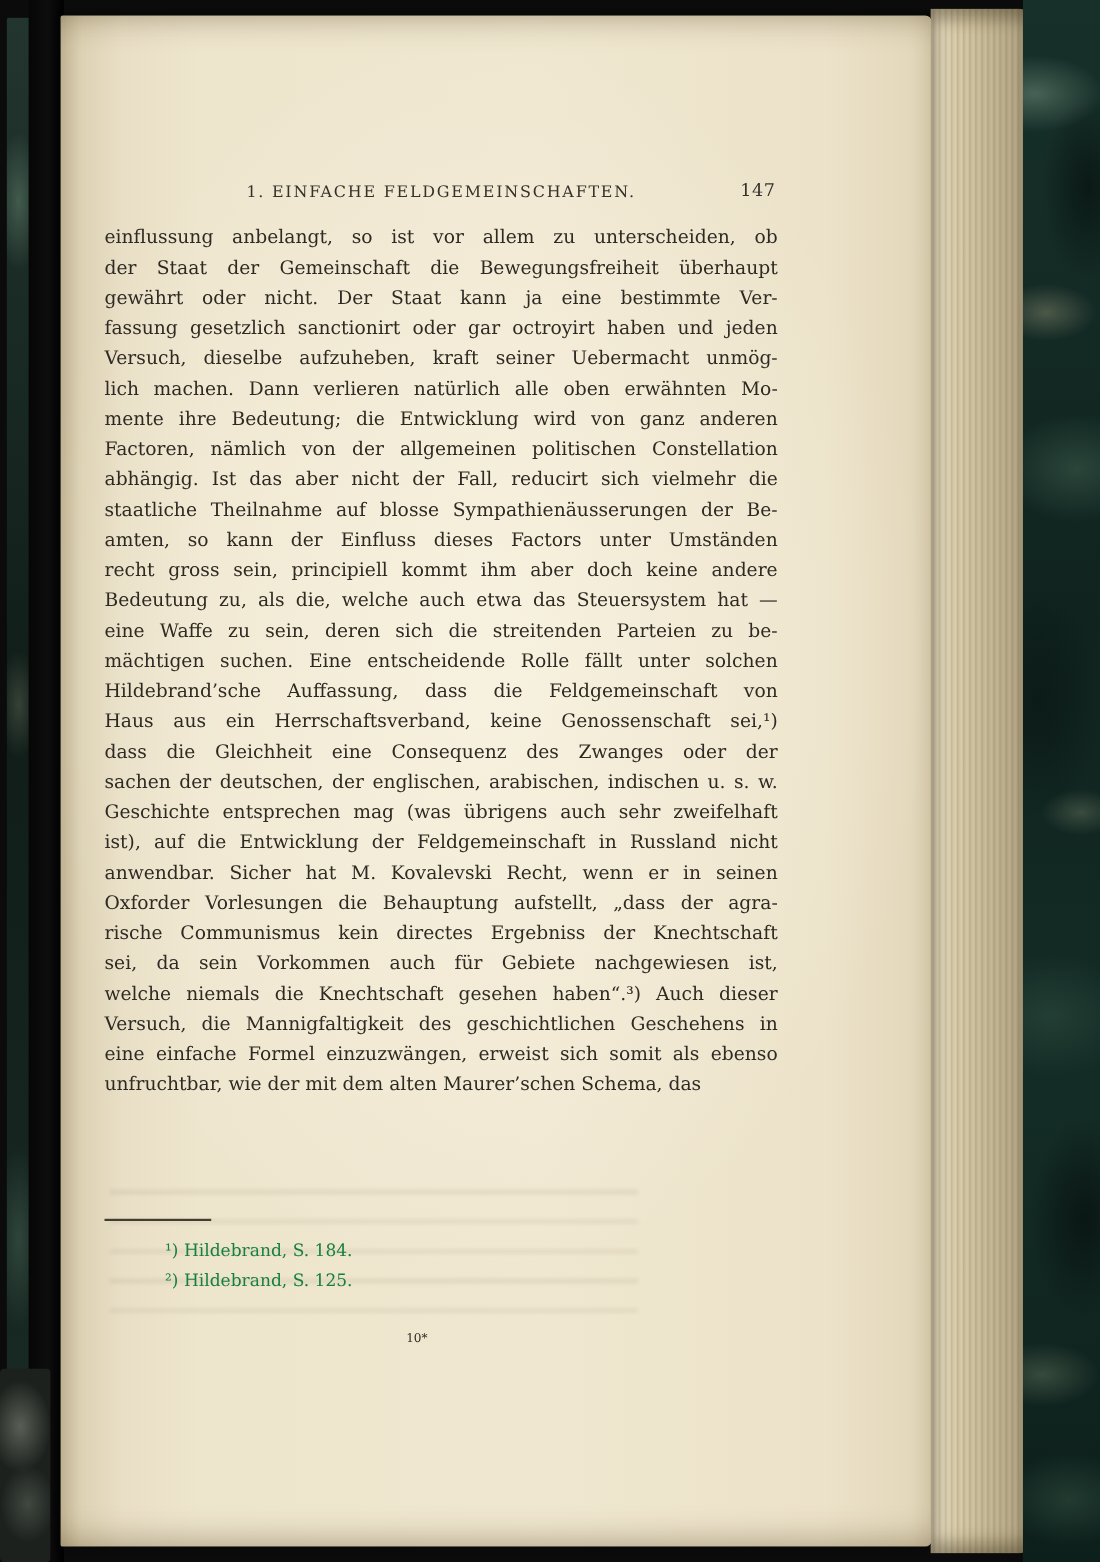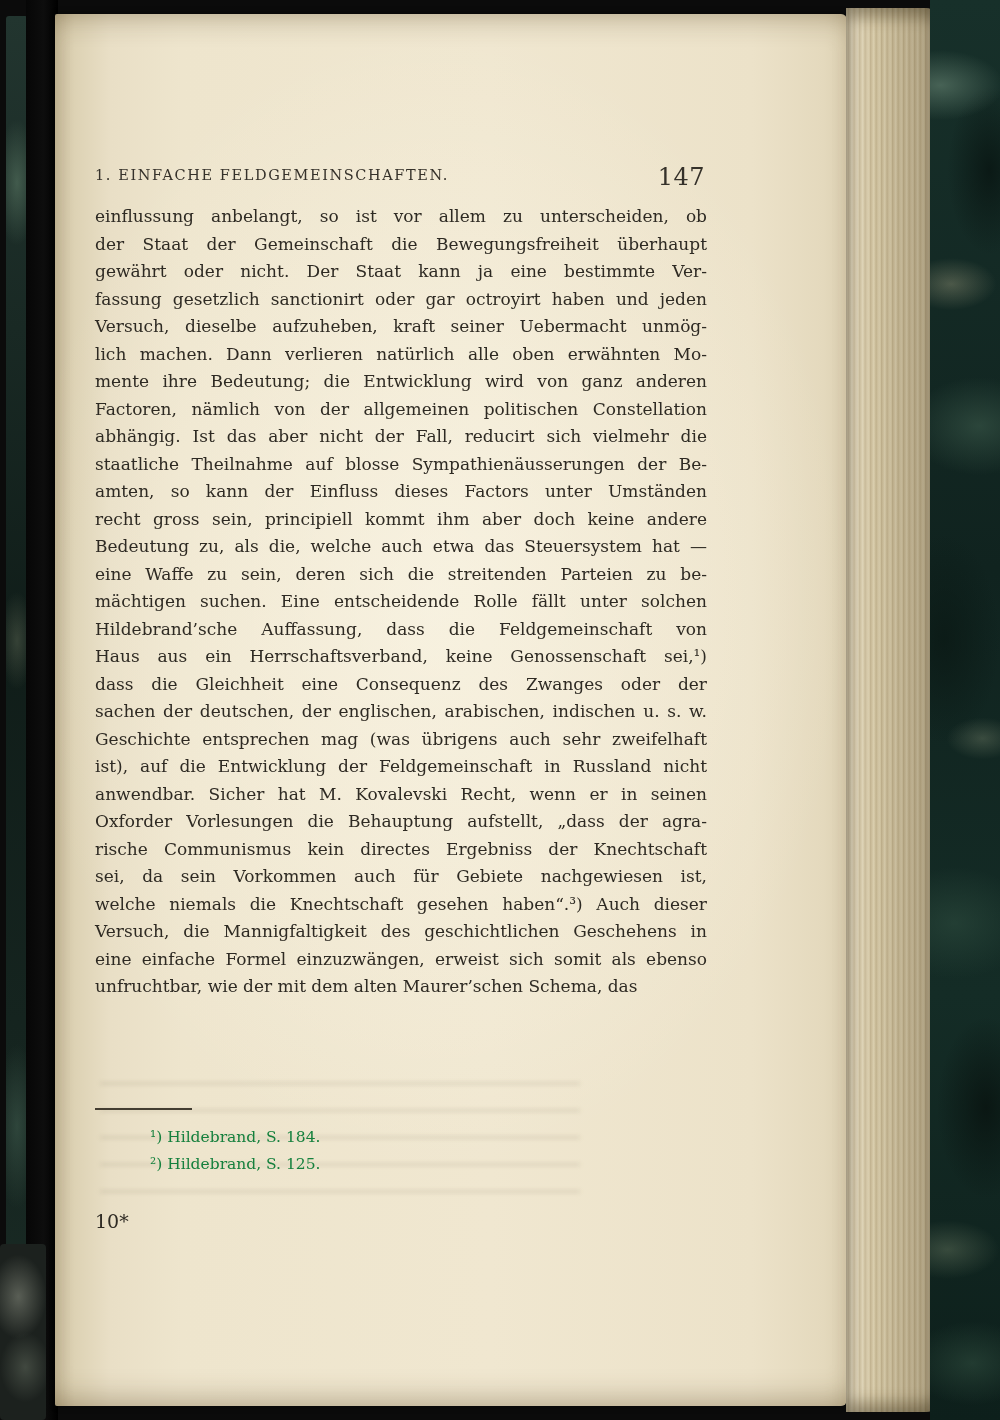--- a/index.html
+++ b/index.html
@@ -81,44 +81,44 @@
     position:absolute; left:100px; top:1082px; width:480px; height:125px;
     background:repeating-linear-gradient(180deg, rgba(115,104,78,.14) 0 3px, rgba(115,104,78,0) 3px 27px);
     filter:blur(2px);
     pointer-events:none;
   }
 
   
   .header-row{ position:absolute; left:95px; top:163px; width:612px; height:26px; color:#35312a; }
   .header-title{
     position:absolute; left:0; right:0; top:4px;
-    text-align:left; font-size:14.5px; letter-spacing:1.6px;
-  }
-  .page-number{ position:absolute; right:2px; top:0; font-size:24px; letter-spacing:.5px; }
+    text-align:center; font-size:14.5px; letter-spacing:1.6px;
+  }
+  .page-number{ position:absolute; right:2px; top:0; font-size:16px; letter-spacing:.5px; }
 
   .body-text{
     position:absolute; left:95px; top:203px; width:612px;
     color:#2e2a23; font-size:17px; line-height:27.5px;
     text-rendering:optimizeLegibility;
   }
   .t-line{ text-align:justify; text-align-last:justify; }
   .body-text .t-line:last-of-type{ text-align-last:left; }
 
   .footnote-rule{
     position:absolute; left:95px; top:1108px; width:97px; height:2px;
     background:#433d31;
   }
   .footnotes{
     position:absolute; left:150px; top:1124px; width:560px;
     font-size:15.5px; line-height:26.5px; color:#15803d;
   }
   .signature{
     position:absolute; left:95px; top:1210px; width:612px;
-    text-align:left; padding-right:44px;
-    font-size:19px; color:#2e2a23;
+    text-align:center; padding-right:44px;
+    font-size:11px; color:#2e2a23;
   }
 </style>
 </head>
 <body>
 
 <div class="photo">
 
   <div class="left-marble"></div>
   <div class="spine-shadow"></div>
   <div class="corner-marble"></div>

